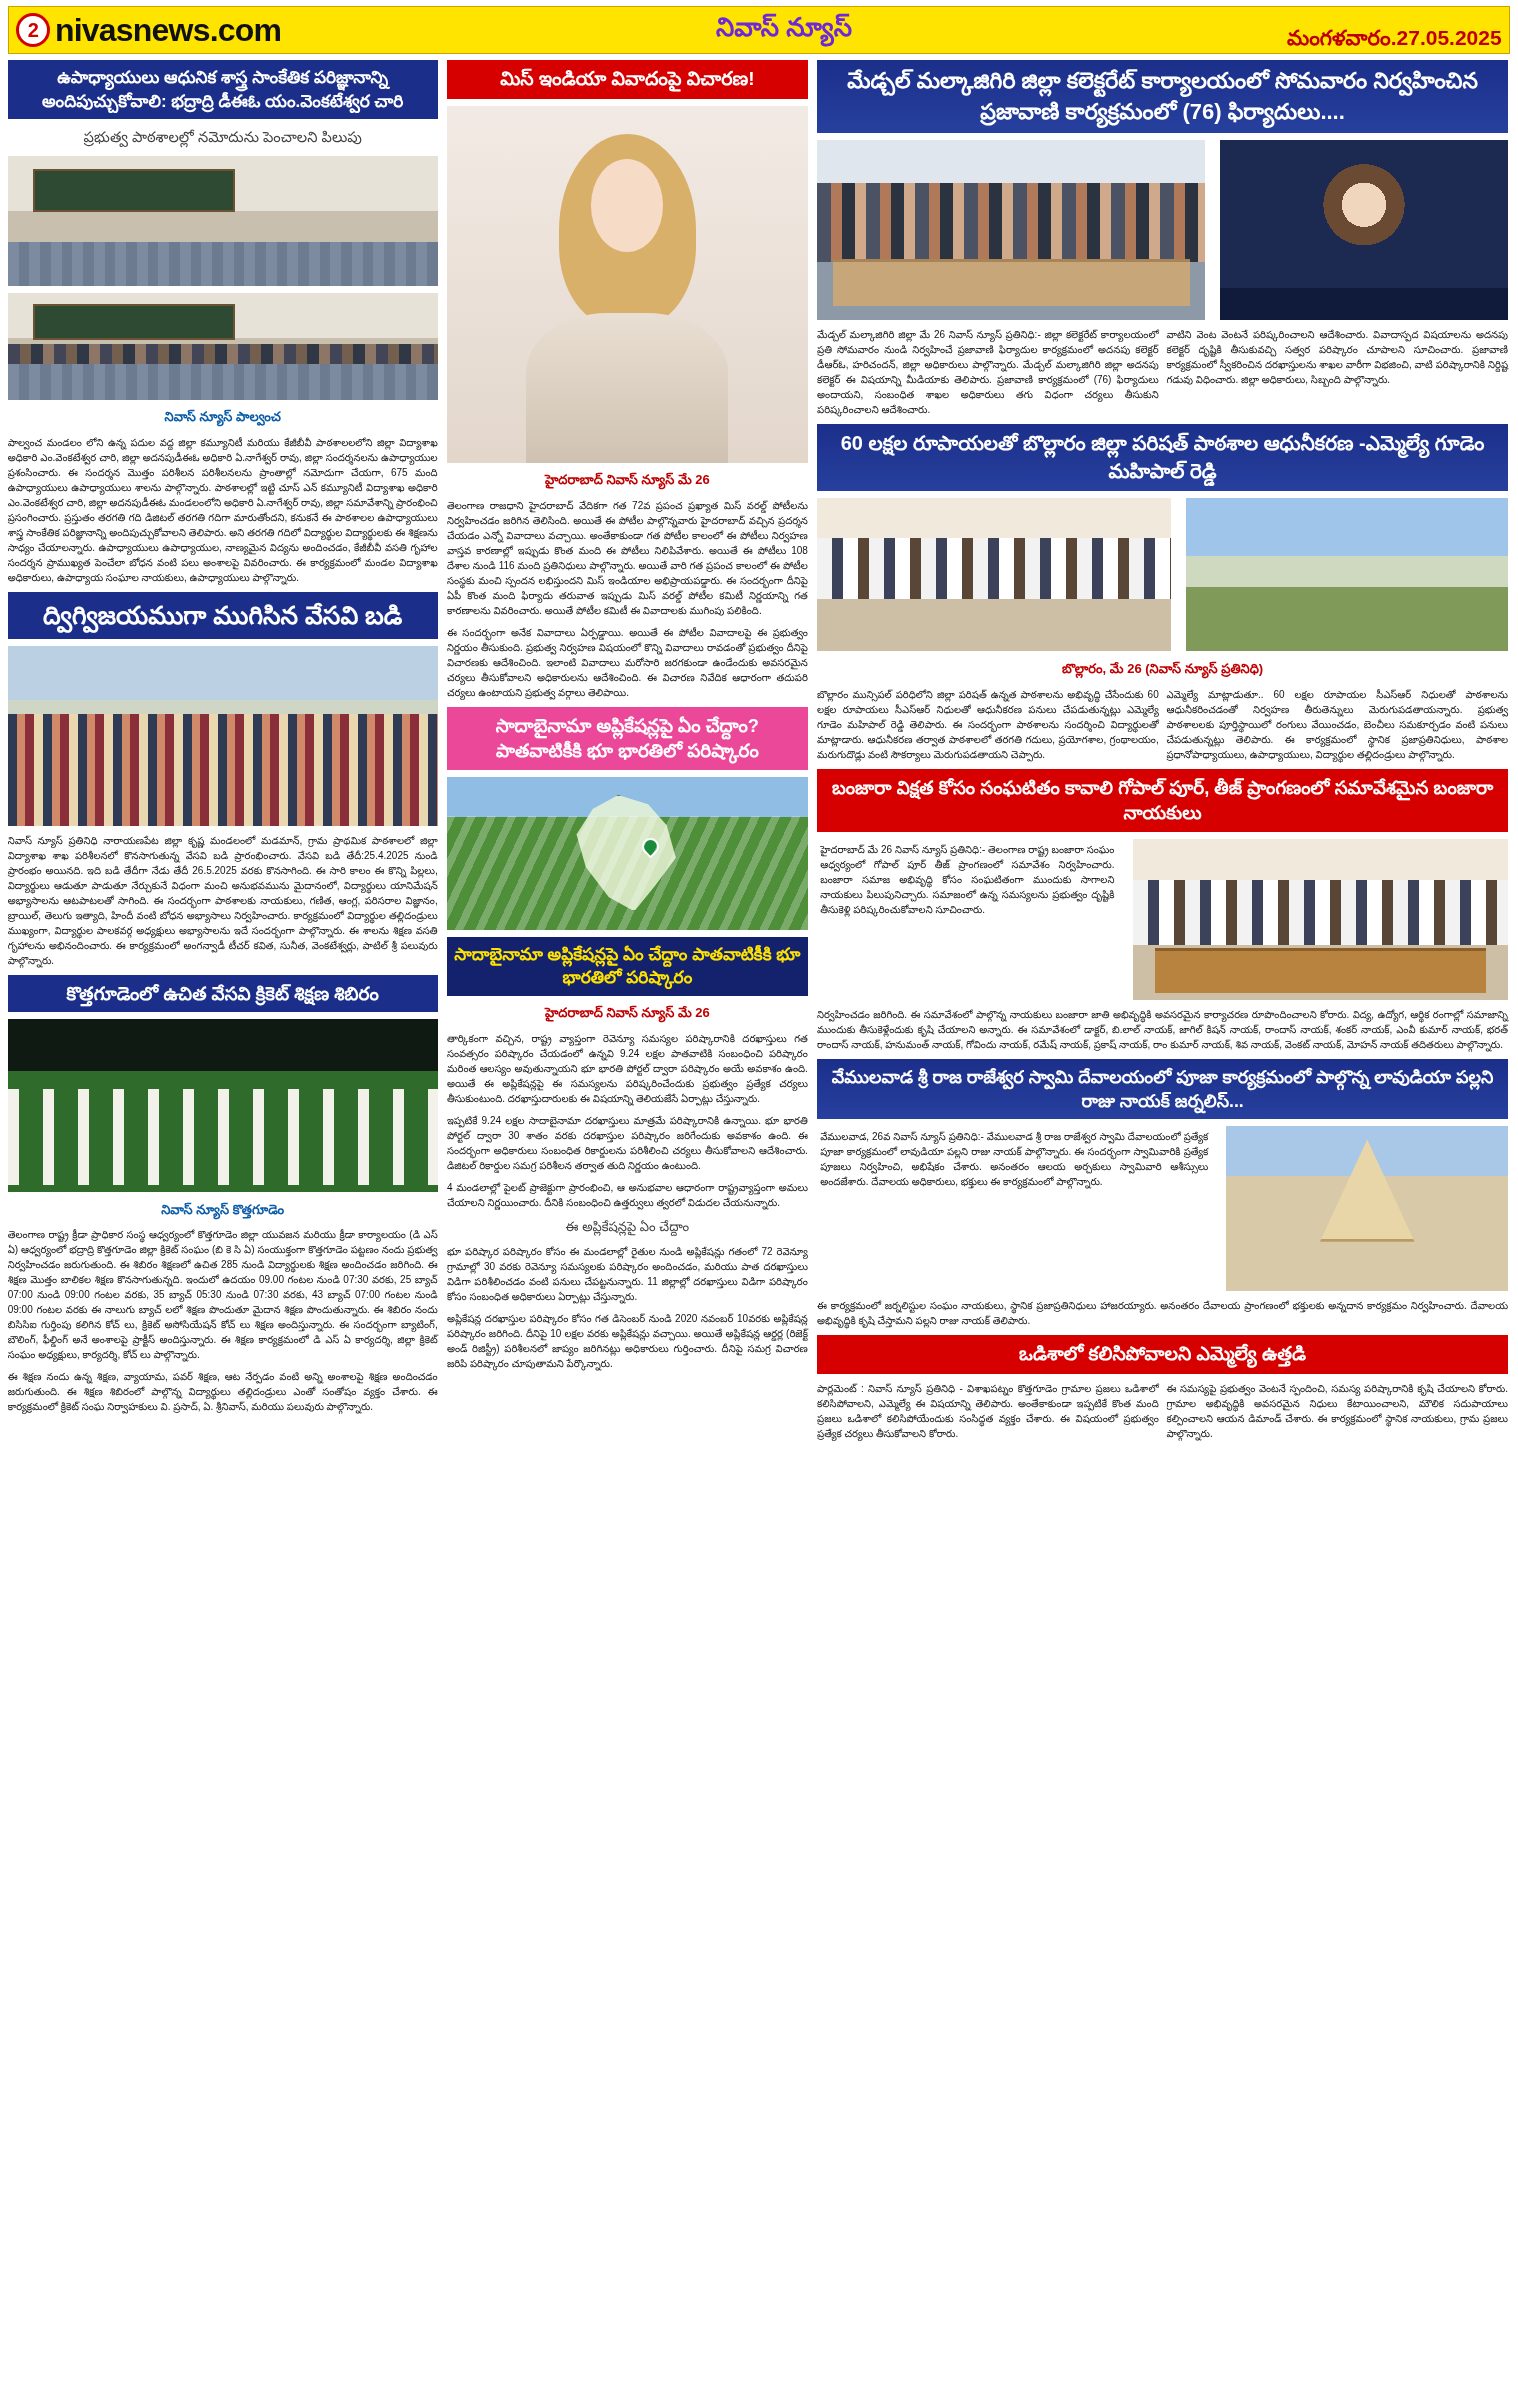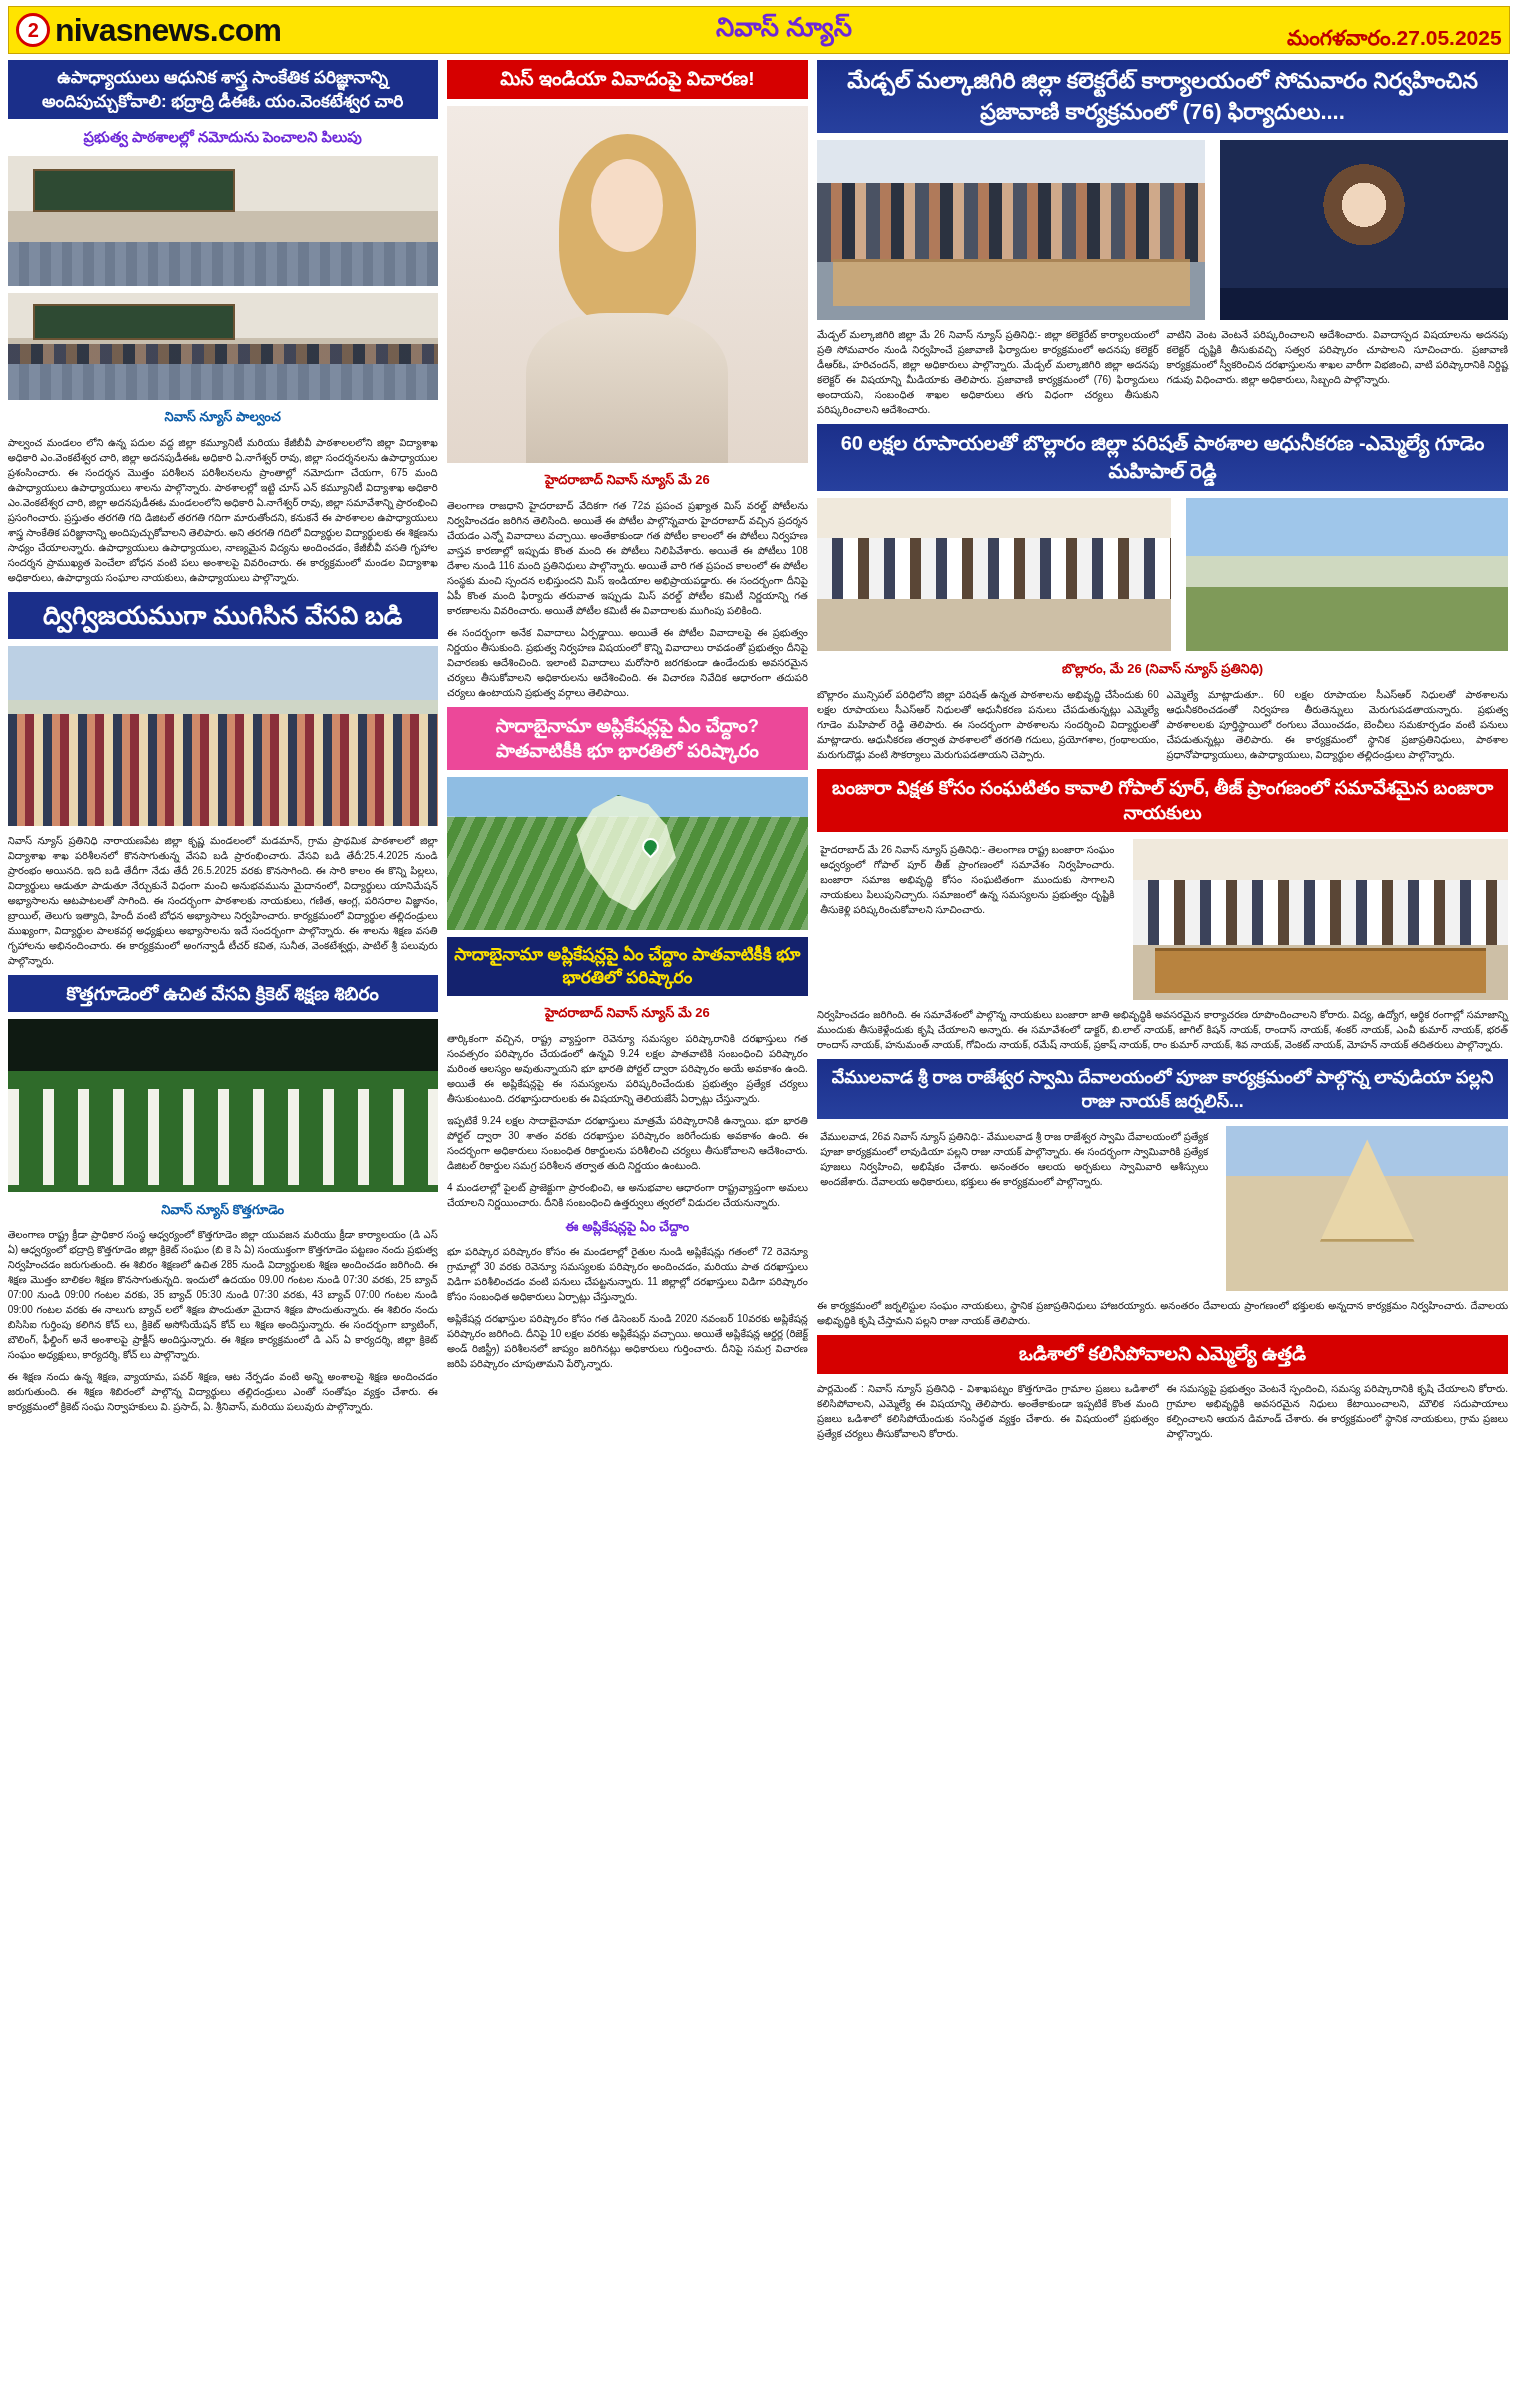--- a/index.html
+++ b/index.html
@@ -58,21 +58,21 @@
   }
   .banner-blue { background: #1b2f8a; color: #fff; font-size: 17px; }
   .banner-red  { background: #d60000; color: #fff; font-size: 19px; }
   .banner-purple { background: #ec4899; color: #fff; font-size: 18.4px; }
   .banner-navy { background: #14226e; color: #ffe400; font-size: 17.6px; }
   .banner-grad-blue {
     background: linear-gradient(#1b2f8a,#27409e); color: #fff; font-size: 22px;
   }
 
   .subhead {
-    text-align: center; font-weight: bold; color: #6d28d9;
+    text-align: center; font-weight: normal; color: #404040;
     font-size: 14.6px; line-height: 1.35; padding: 1.5px 3.1px;
   }
 
   
   .photo { position: relative; overflow: hidden; background: #9aa; }
   .photo-row { display: flex; gap: 15px; }
   .caption {
     text-align: center; color: #0b5ca8; font-weight: bold;
     font-size: 13px; padding: 2.3px 0 0.8px 0;
   }

